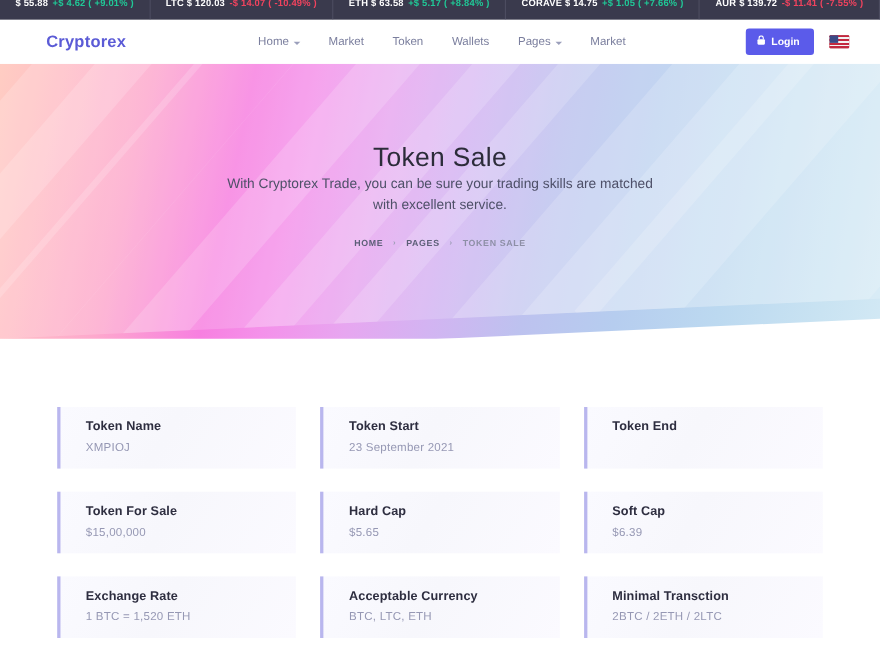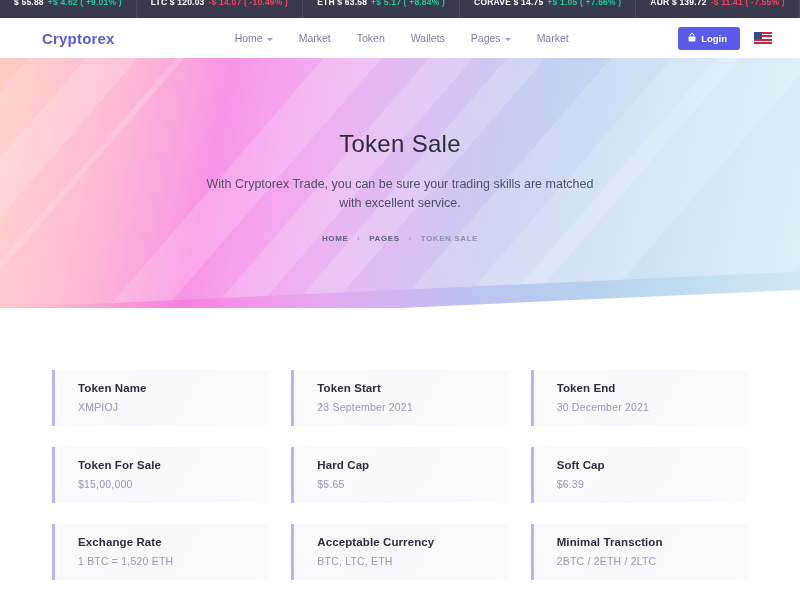--- a/index.html
+++ b/index.html
@@ -173,21 +173,20 @@
     text-align:center;
     padding-top:72px;
   }
   .hero-title {
     font-size:24px;
     font-weight:400;
     color:#2c2c3a;
     letter-spacing:.3px;
   }
   .hero-sub {
-    margin-top:17px;
     font-size:12.5px;
     line-height:1.55;
     color:#4e5068;
     max-width:400px;
     margin-left:auto;
     margin-right:auto;
   }
   .breadcrumb {
     margin-top:20px;
     display:flex;
@@ -334,21 +333,20 @@
       <div class="info-card" style="border-left-color: rgb(185, 182, 238);">
         <div class="ic-label">Token Name</div>
         <div class="ic-value">XMPIOJ</div>
       </div>
       <div class="info-card" style="border-left-color: rgb(185, 182, 238);">
         <div class="ic-label">Token Start</div>
         <div class="ic-value">23 September 2021</div>
       </div>
       <div class="info-card" style="border-left-color: rgb(185, 182, 238);">
         <div class="ic-label">Token End</div>
-        <div class="ic-value">30 December 2021</div>
       </div>
       <div class="info-card" style="border-left-color: rgb(185, 182, 238);">
         <div class="ic-label">Token For Sale</div>
         <div class="ic-value">$15,00,000</div>
       </div>
       <div class="info-card" style="border-left-color: rgb(185, 182, 238);">
         <div class="ic-label">Hard Cap</div>
         <div class="ic-value">$5.65</div>
       </div>
       <div class="info-card" style="border-left-color: rgb(185, 182, 238);">

